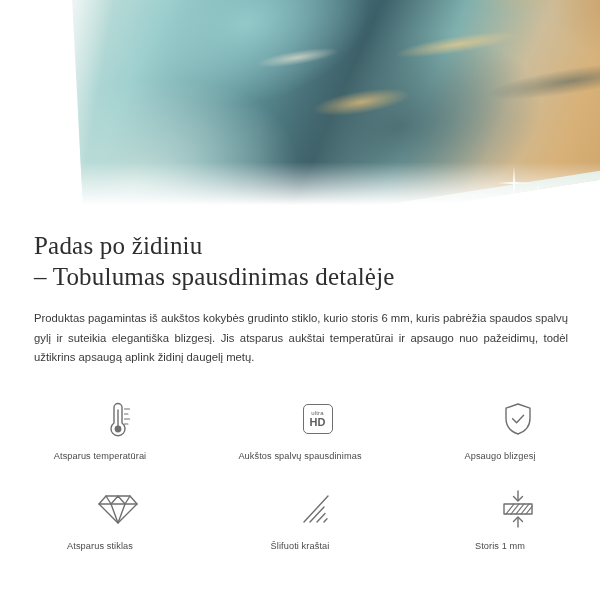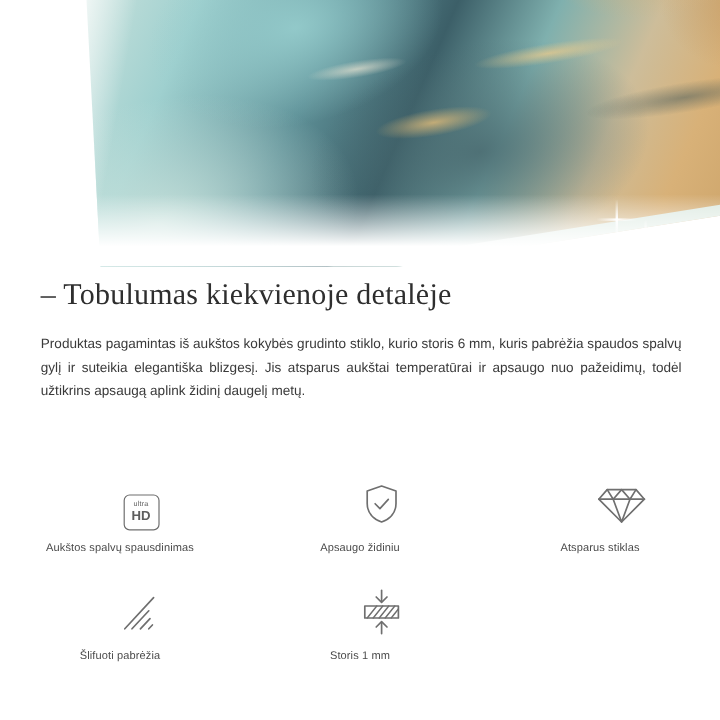--- a/index.html
+++ b/index.html
@@ -125,21 +125,21 @@
   .feature {
     display: flex;
     flex-direction: column;
     align-items: center;
     justify-content: flex-start;
     padding-top: 4px;
   }
   .feature .ico {
     height: 46px;
     display: flex;
-    align-items: flex-end;
+    align-items: center;
     justify-content: center;
     padding-left: 35px;
   }
   .feature .cap {
     margin-top: 9px;
     font-size: 9.2px;
     color: #4a4a4a;
     text-align: center;
     letter-spacing: 0.1px;
   }
@@ -167,46 +167,58 @@
     <div class="hero-swirl"></div>
     <div class="hero-edge"></div>
     <div class="hero-mask-left"></div>
     <div class="hero-mask-bottom"></div>
     <div class="sparkle s1"></div>
     <div class="sparkle s2"></div>
   </div>
 
   <div class="content">
     <h1 class="headline">
-      <span class="l2">– Tobulumas kiekvienoje detalėje</span>
+      <span>Padas po židiniu</span>
+      <span class="l2">– Tobulumas spausdinimas detalėje</span>
     </h1>
     <p class="body-copy">Produktas pagamintas iš aukštos kokybės grudinto stiklo, kurio storis 6 mm, kuris pabrėžia spaudos spalvų gylį ir suteikia elegantiška blizgesį. Jis atsparus aukštai temperatūrai ir apsaugo nuo pažeidimų, todėl užtikrins apsaugą aplink židinį daugelį metų.</p>
   </div>
 
   <div class="features">
 
+    <div class="feature">
+      <div class="ico">
+        <svg width="40" height="44" viewBox="0 0 40 44">
+          <path class="st" d="M20 6.5a4 4 0 0 1 4 4v15.5a7 7 0 1 1-8 0V10.5a4 4 0 0 1 4-4z"></path>
+          <path class="st" d="M20 13v16"></path>
+          <circle cx="20" cy="32" r="3.4" fill="#6f6f6f" stroke="none"></circle>
+          <path class="stx" d="M26.5 12h5M26.5 17h3.4M26.5 22h5M26.5 27h3.4"></path>
+        </svg>
+      </div>
+      <div class="cap">Atsparus temperatūrai</div>
+    </div>
 
     <div class="feature">
       <div class="ico">
         <div class="ultrahd">
           <span class="u1">ultra</span>
           <span class="u2">HD</span>
         </div>
       </div>
       <div class="cap">Aukštos spalvų spausdinimas</div>
     </div>
 
     <div class="feature">
       <div class="ico">
         <svg width="40" height="44" viewBox="0 0 40 44">
           <path class="st" d="M20 7l12 4.2v10.4c0 7.6-5.1 13-12 15.4-6.9-2.4-12-7.8-12-15.4V11.2L20 7z"></path>
           <path class="st" d="M14.6 21.8l4 4 7-7.6"></path>
         </svg>
       </div>
-      <div class="cap">Apsaugo židiniu</div>
+      <div class="cap">Apsaugo blizgesį</div>
     </div>
 
     <div class="feature">
       <div class="ico">
         <svg width="44" height="42" viewBox="0 0 44 42">
           <path class="st" d="M10 8h24l7 8-19 19L3 16l7-8z"></path>
           <path class="st" d="M3 16h38"></path>
           <path class="st" d="M10 8l5 8 7-8 7 8 5-8"></path>
           <path class="st" d="M15 16l7 19 7-19"></path>
         </svg>
@@ -216,21 +228,21 @@
 
     <div class="feature">
       <div class="ico">
         <svg width="44" height="42" viewBox="0 0 44 42">
           <path class="st" d="M8 34L32 8"></path>
           <path class="st" d="M14 34l14-15"></path>
           <path class="st" d="M21 34l8-8.5"></path>
           <path class="st" d="M28 34l3-3.2"></path>
         </svg>
       </div>
-      <div class="cap">Šlifuoti pabrėžia</div>
+      <div class="cap">Šlifuoti kraštai</div>
     </div>
 
     <div class="feature">
       <div class="ico">
         <svg width="44" height="44" viewBox="0 0 44 44">
           <path class="st" d="M22 4v9"></path>
           <path class="st" d="M17.5 9.5L22 14l4.5-4.5"></path>
           <rect class="st" x="8" y="17" width="28" height="10"></rect>
           <path class="stx" d="M10 27l8-10M15 27l8-10M20 27l8-10M25 27l8-10M30 27l6-7.5"></path>
           <path class="st" d="M22 40v-9"></path>

